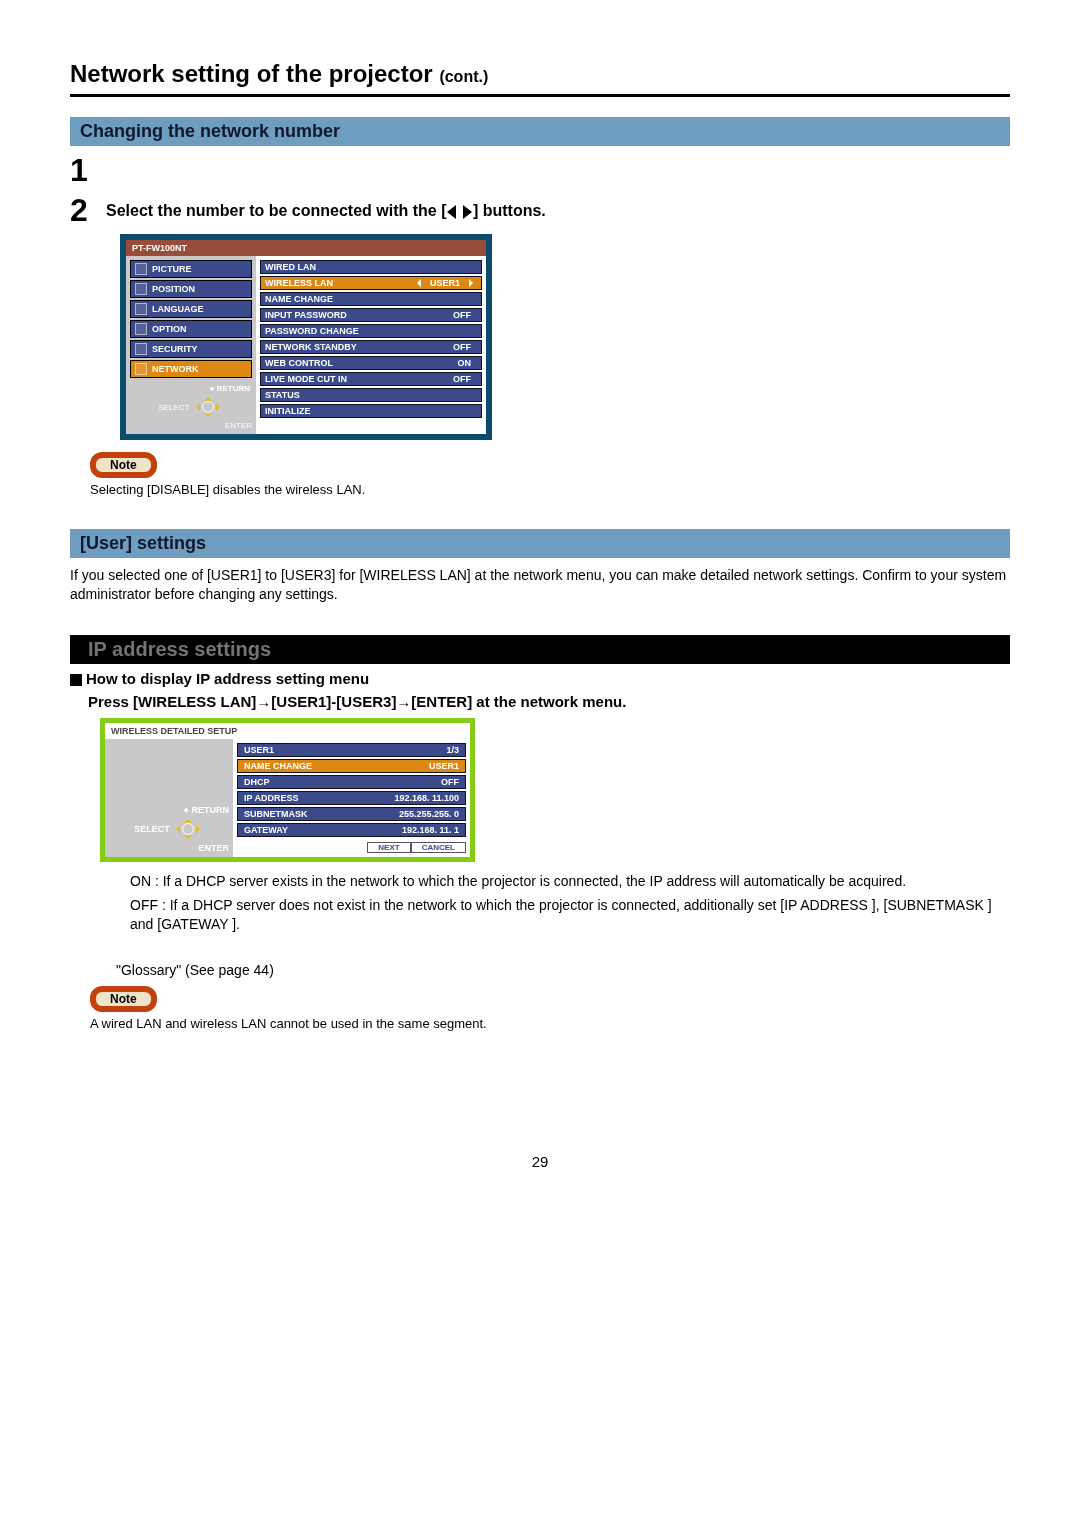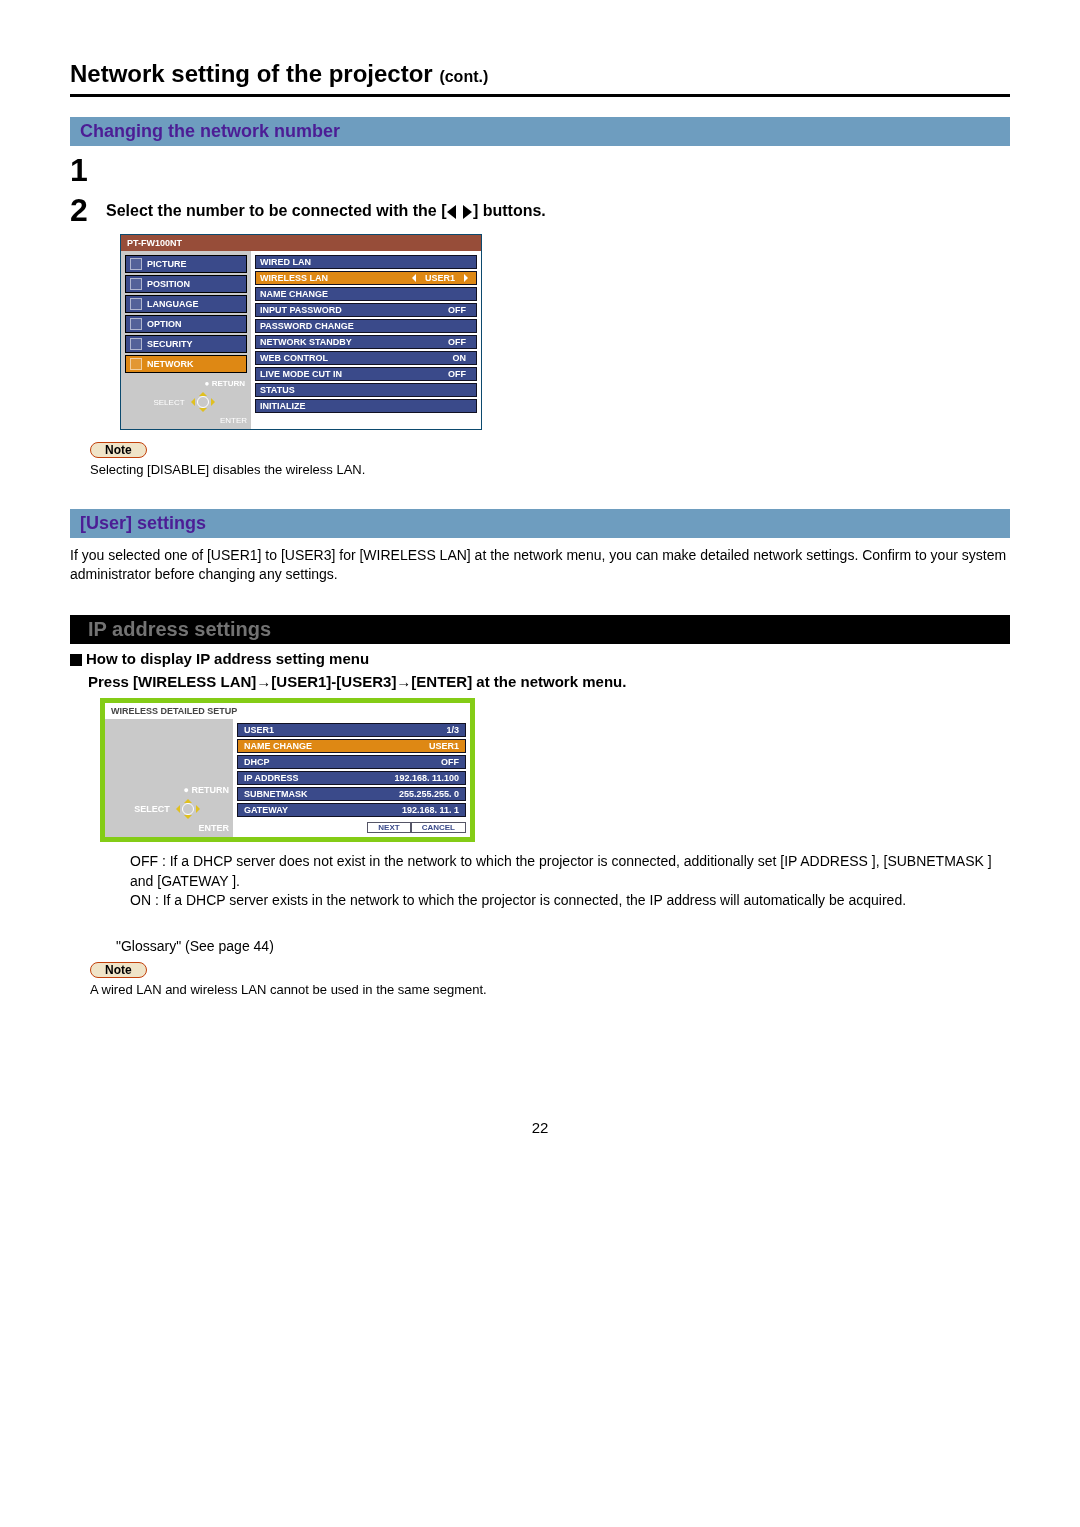--- a/index.html
+++ b/index.html
@@ -16,21 +16,21 @@
     margin-bottom: 5px;
   }
   .title .cont { font-size: 16px; font-weight: bold; }
   .hr-thick {
     border: none;
     border-top: 3px solid #000;
     margin: 6px 0 20px 0;
   }
   .blue-bar {
     background: #6e9dbf;
-    color: #4c1d95;
+    color: #0f172a;
     font-weight: bold;
     font-size: 18px;
     padding: 4px 10px;
     margin: 10px 0 8px 0;
   }
   .black-bar {
     background: #000;
     color: #737373;
     font-weight: bold;
     font-size: 20px;
@@ -65,21 +65,21 @@
     border-color: transparent #000 transparent transparent;
     margin: 0 1px;
   }
   .arrow-right {
     border-width: 7px 0 7px 9px;
     border-color: transparent transparent transparent #000;
     margin: 0 1px;
   }
   .note-badge {
     display: inline-block;
-    border: 1px solid #c2410c;
+    border: 6px solid #c2410c;
     border-radius: 12px;
     padding: 0px 14px;
     font-weight: bold;
     font-size: 12px;
     background: #f0e4c8;
     margin: 6px 0 2px 20px;
   }
   .note-text { font-size: 13px; margin: 2px 0 12px 20px; line-height: 1.3; }
   .body-para { font-size: 14px; margin: 6px 0 6px 0px; line-height: 1.4; }
   .subhead {
@@ -93,21 +93,21 @@
     background: #000;
     margin-right: 4px;
     vertical-align: middle;
   }
   .dhcp-block { margin-left: 40px; font-size: 14px; line-height: 1.4; }
   .page-num { text-align: center; font-size: 15px; margin-top: 120px; }
 
   
   .osd {
     width: 360px;
-    border: 1px solid #0c4a6e;
+    border: 6px solid #0c4a6e;
     margin: 6px 0 6px 50px;
     font-family: Arial, sans-serif;
     font-size: 9px;
     color: #fff;
   }
   .osd-top {
     background: #974d39;
     color: #fff;
     padding: 3px 6px;
     font-weight: bold;
@@ -375,24 +375,24 @@
         </div>
       <div class="btn-row">
         <span class="osd-btn">NEXT</span>
         <span class="osd-btn">CANCEL</span>
       </div>
     </div>
   </div>
 </div>
 
 <div class="dhcp-block">
+  <div style="margin-left:20px">ON  : If a DHCP server exists in the network to which the projector is connected, the IP address will automatically be acquired.</div>
   <div style="margin-left:20px;margin-top:4px">OFF : If a DHCP server does not exist in the network to which the projector is connected, additionally set [IP ADDRESS  ], [SUBNETMASK  ] and [GATEWAY  ].</div>
-  <div style="margin-left:20px">ON  : If a DHCP server exists in the network to which the projector is connected, the IP address will automatically be acquired.</div>
   <div style="margin-top:26px;margin-left:6px">"Glossary" (See page 44)</div>
 </div>
 
 <div class="note-badge">Note</div>
 <div class="note-text">A wired LAN and wireless LAN cannot be used in the same segment.</div>
 
-<div class="page-num">22</div>
+<div class="page-num">29</div>
 
 
 
 
 </body></html>

